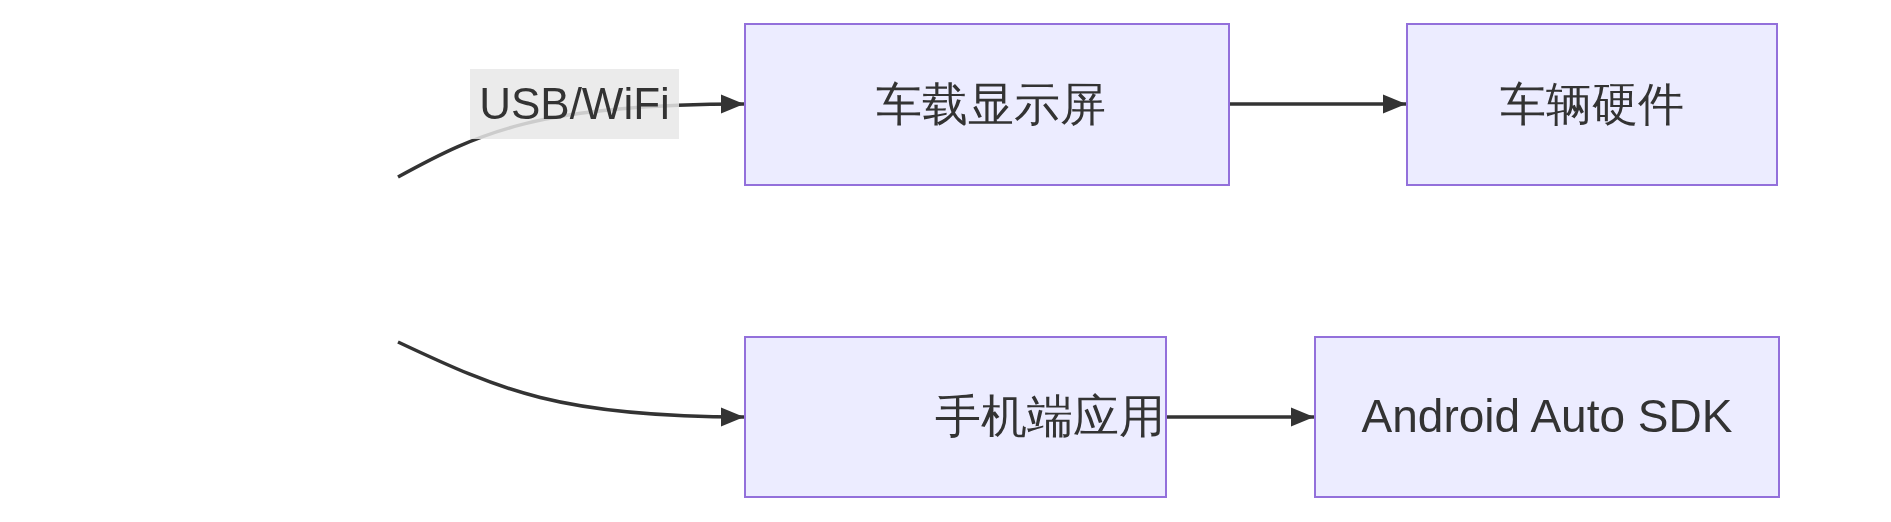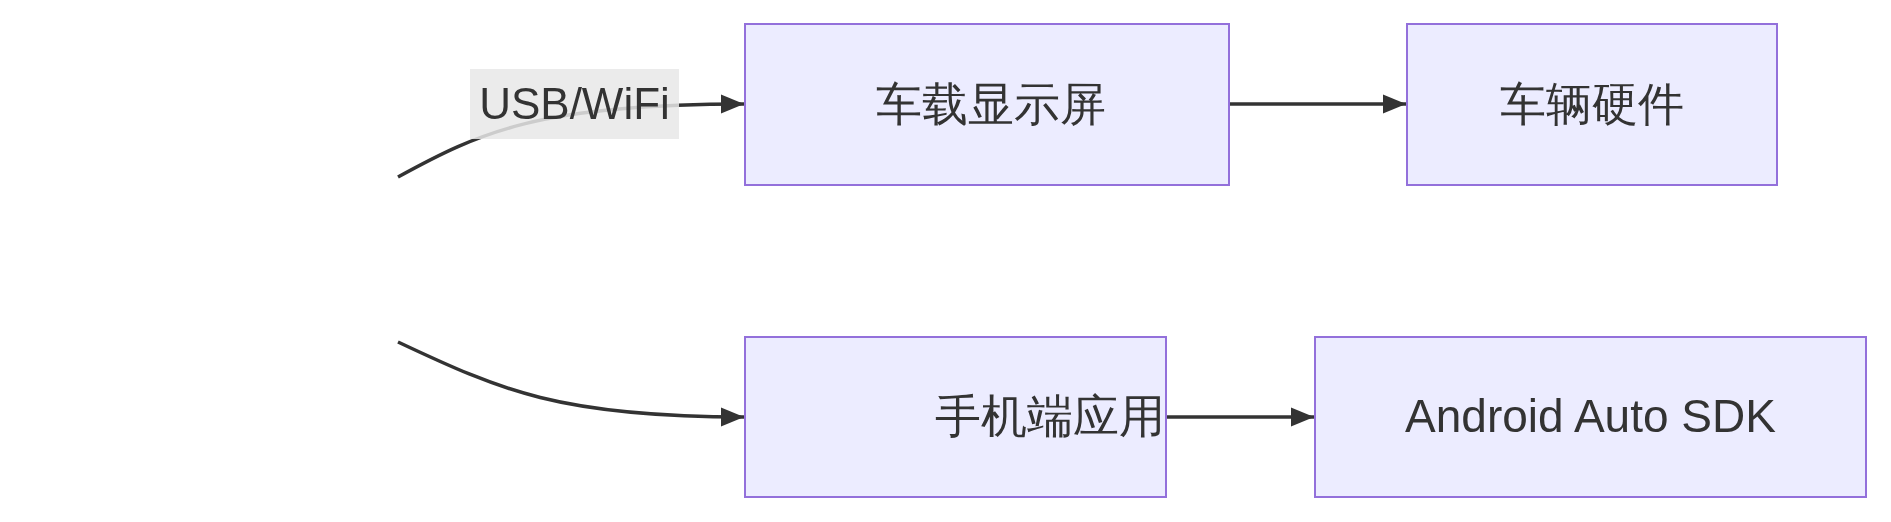--- a/index.html
+++ b/index.html
@@ -41,21 +41,21 @@
     justify-content: center;
     color: var(--text-color, #333333);
     font-size: 46px;
     line-height: 1.2;
     white-space: nowrap;
   }
   .node-user-phone       { left: 23px;   top: 177px; width: 375px; height: 165px; }
   .node-car-display      { left: 744px;  top: 23px;  width: 486px; height: 163px; padding-left: 8px; }
   .node-vehicle-hardware { left: 1406px; top: 23px;  width: 372px; height: 163px; }
   .node-phone-app        { left: 744px;  top: 336px; width: 423px; height: 162px; justify-content: flex-end; }
-  .node-android-auto-sdk { left: 1314px; top: 336px; width: 553px; height: 162px; }
+  .node-android-auto-sdk { left: 1314px; top: 336px; width: 466px; height: 162px; }
   .edge-label {
     position: absolute;
     left: 470px;
     top: 69px;
     width: 209px;
     height: 70px;
     background: rgba(232, 232, 232, 0.85);
     display: flex;
     align-items: center;
     justify-content: center;

